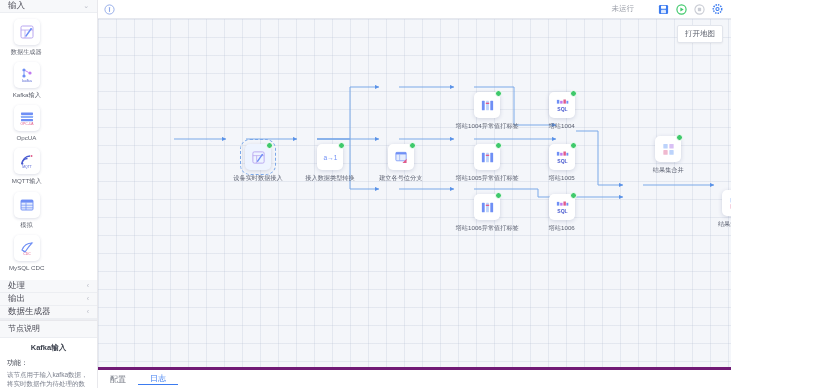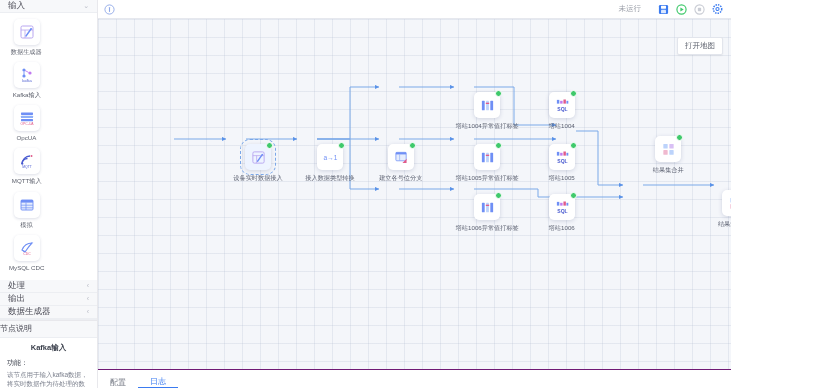--- a/index.html
+++ b/index.html
@@ -20,43 +20,43 @@
   .palette{padding:6px 4px 4px 4px;display:flex;flex-wrap:wrap;gap:2px;}
   .pal-item{width:45px;display:flex;flex-direction:column;align-items:center;margin-bottom:5px;cursor:pointer;}
   .pal-icon{width:26px;height:26px;border-radius:5px;background:#fff;
             box-shadow:0 1px 3px rgba(60,70,120,.18);display:flex;align-items:center;
             justify-content:center;margin-bottom:3px;overflow:hidden;}
   .pal-label{font-size:6.5px;color:#5b5f6b;text-align:center;line-height:1.1;
              white-space:nowrap;transform:scale(.95);}
   .side-spacer{flex:1;background:#fbfbfd;border-top:1px solid #eceef2;}
 
   .desc-panel{border-top:1px solid #e8e8ec;background:#fff;}
-  .desc-head{height:16px;display:flex;align-items:center;padding:0 0;
+  .desc-head{height:16px;display:flex;align-items:center;padding:0 8px;
              background:#f7f8fa;font-size:8px;color:#4a4a55;border-bottom:1px solid #eceef2;}
   .desc-body{padding:5px 7px 0 7px;}
   .desc-title{text-align:center;font-size:7.5px;font-weight:bold;color:#3a3f4b;margin-bottom:5px;}
   .desc-k{font-size:7px;color:#3a3f4b;margin:3px 0 2px 0;}
   .desc-p{font-size:6.5px;color:#7a7f8c;line-height:1.45;}
 
   
   .main{flex:1;display:flex;flex-direction:column;min-width:0;position:relative;}
   .topbar{height:19px;background:#fff;border-bottom:1px solid #e6e8ee;display:flex;
           align-items:center;justify-content:space-between;padding:0 8px 0 6px;box-sizing:border-box;}
   .topbar-left{display:flex;align-items:center;gap:6px;}
   .topbar-right{display:flex;align-items:center;gap:7px;}
-  .run-state{font-size:7.5px;color:#9a9ea8;margin-right:10px;}
+  .run-state{font-size:7.5px;color:#9a9ea8;margin-right:17px;}
   .tb-ic{width:11px;height:11px;display:flex;align-items:center;justify-content:center;cursor:pointer;}
 
   .canvas-wrap{flex:1;position:relative;overflow:hidden;background:#f4f6fa;}
   .grid{position:absolute;inset:0;
         background-image:
           linear-gradient(to right,rgba(190,198,214,.30) 1px,transparent 1px),
           linear-gradient(to bottom,rgba(190,198,214,.30) 1px,transparent 1px);
         background-size:18px 18px;}
-  .map-btn{position:absolute;right:8px;top:18px;background:#fff;border:1px solid #e2e5ec;
+  .map-btn{position:absolute;right:8px;top:6px;background:#fff;border:1px solid #e2e5ec;
            border-radius:2px;padding:3px 7px;font-size:7.5px;color:#5a5f6b;cursor:pointer;
            box-shadow:0 1px 2px rgba(0,0,0,.05);}
 
   .node{position:absolute;width:60px;margin-left:-30px;display:flex;flex-direction:column;
         align-items:center;cursor:pointer;}
   .node-box{position:relative;width:26px;height:26px;border-radius:5px;background:#fff;
             box-shadow:0 1px 4px rgba(60,70,120,.20);display:flex;align-items:center;
             justify-content:center;overflow:visible;}
   .node.selected .node-box{outline:1px dashed #7aa7e8;outline-offset:4px;background:#eef4ff;}
   .node-dot{position:absolute;right:-2px;top:-2px;width:5px;height:5px;border-radius:50%;
@@ -64,21 +64,21 @@
   .node-label{margin-top:4px;font-size:6.5px;color:#5b6070;white-space:nowrap;
               text-align:center;transform:scale(.95);}
 
   .edges{position:absolute;inset:0;pointer-events:none;}
 
   .watermark{position:absolute;right:14px;bottom:14px;text-align:right;color:#c3c8d2;
              pointer-events:none;}
   .wm1{font-size:11px;line-height:1.2;}
   .wm2{font-size:7px;}
 
-  .bottom{height:18px;background:#fff;border-top:1px solid #701a75;display:flex;align-items:flex-end;}
+  .bottom{height:18px;background:#fff;border-top:3px solid #701a75;display:flex;align-items:center;}
   .btab{padding:0 12px;display:flex;align-items:center;font-size:8px;color:#6a6f7b;cursor:pointer;}
   .btab.active{color:#3b7bf0;border-bottom:1.5px solid #3b7bf0;}
 </style>
 </head>
 <body>
 
 <div class="app">
 
   <div class="sidebar">
 

